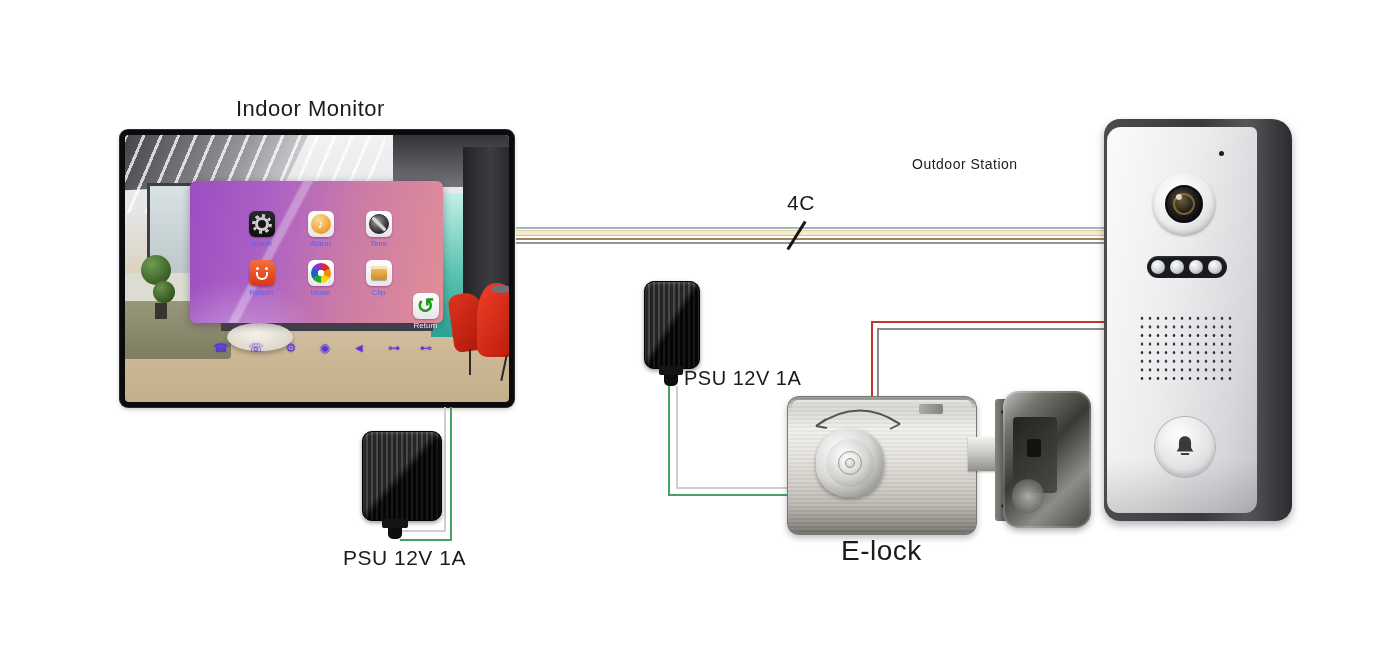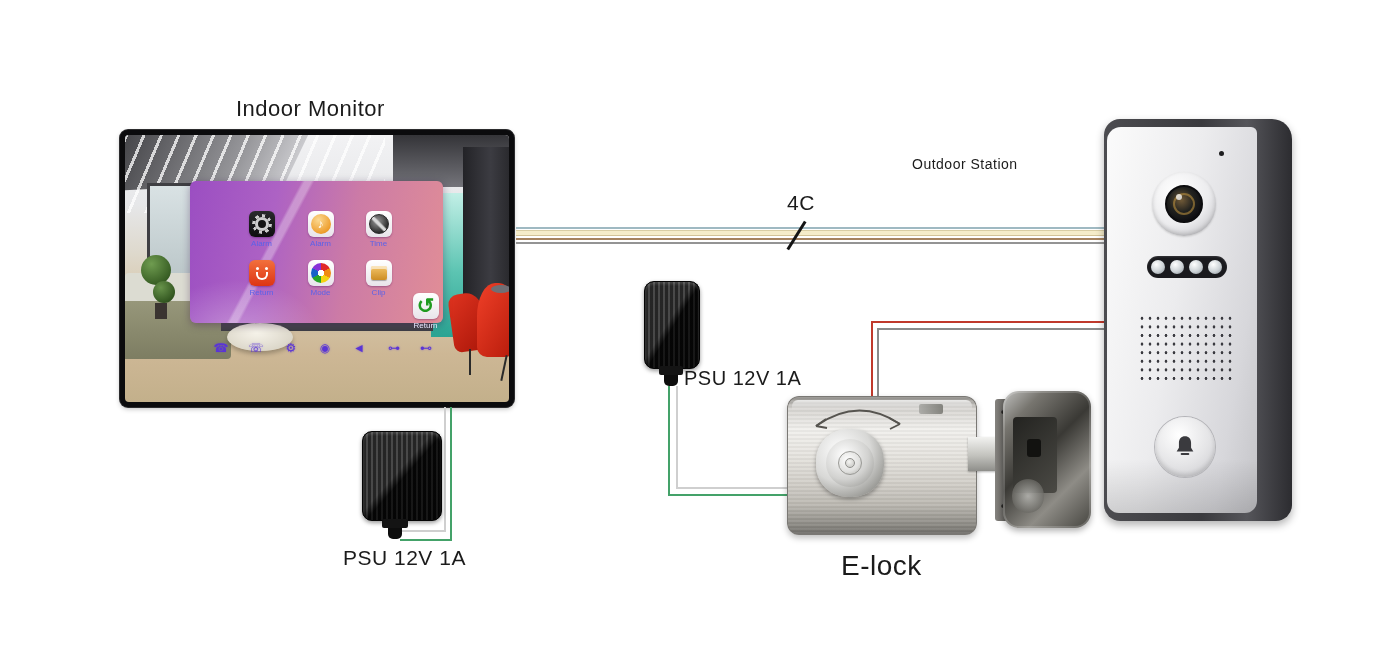--- a/index.html
+++ b/index.html
@@ -292,21 +292,21 @@
   <div class="abs knob-dot"></div>
   <div class="abs latch"></div>
   <div class="abs strike-flange">
     <span class="screw" style="left:6px;top:10px;"></span>
     <span class="screw" style="left:6px;top:104px;"></span>
   </div>
   <div class="abs strike-box"></div>
   <div class="abs strike-recess"></div>
   <div class="abs strike-hole"></div>
   <div class="abs strike-sheen"></div>
-  <div class="lbl" style="left:841px;top:535px;font-size:28px;margin-top:15px;">E-lock</div>
+  <div class="lbl" style="left:841px;top:535px;font-size:28px;">E-lock</div>
 
   <div class="abs station-housing"></div>
   <div class="abs station-panel"></div>
   <div class="abs mic-hole"></div>
   <div class="abs cam-bezel"></div>
   <div class="abs cam-lens"></div>
   <div class="abs cam-iris"></div>
   <div class="abs cam-glint"></div>
   <div class="abs led-bar"></div>
   <div class="abs led" style="left:1151px;"></div>

